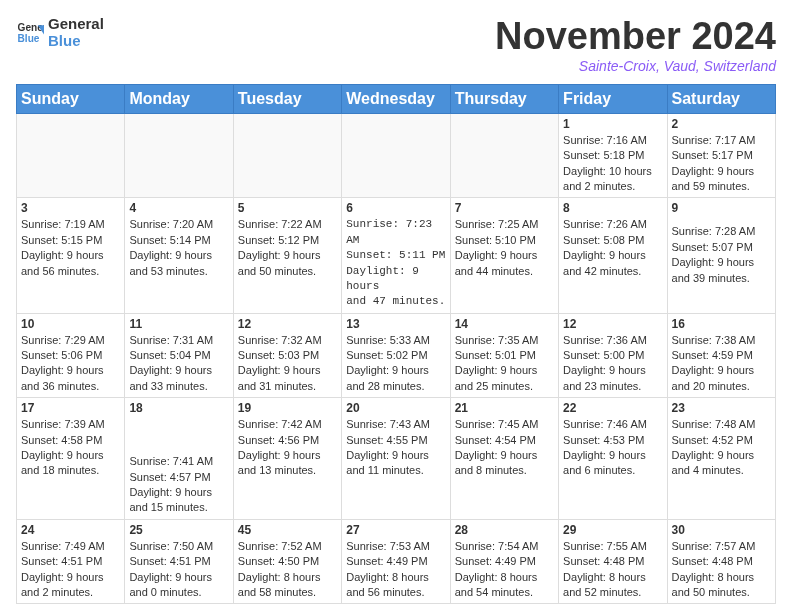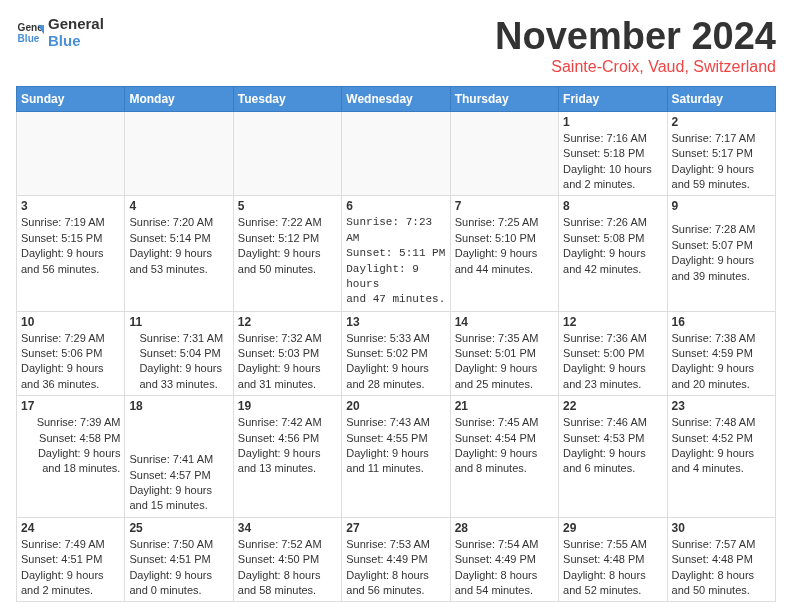--- a/index.html
+++ b/index.html
@@ -33,32 +33,33 @@
     .title-block {
       text-align: right;
     }
     .month-title {
       font-size: 38px;
       font-weight: bold;
       color: #333;
       line-height: 1.1;
     }
     .subtitle {
-      font-size: 16px;
-      color: #ef4444;
+      font-size: 14px;
+      color: #8b5cf6;
+      font-style: italic;
     }
     .calendar {
       width: 100%;
       border-collapse: collapse;
       table-layout: fixed;
     }
     .calendar th {
       background: #4a90d9;
       color: #fff;
-      font-size: 12px;
+      font-size: 16px;
       font-weight: bold;
       padding: 5px 4px;
       text-align: left;
       border: 1px solid #3a7cc4;
     }
     .calendar td {
       vertical-align: top;
       border: 1px solid #ddd;
       padding: 3px 4px;
       font-size: 9.5px;
@@ -191,21 +192,21 @@
         <tr>
           <td>
             <span class="day-number">10</span>
             <div class="day-info" style="white-space: pre-line;">Sunrise: 7:29 AM
 Sunset: 5:06 PM
 Daylight: 9 hours
 and 36 minutes.</div>
           </td>
           <td>
             <span class="day-number">11</span>
-            <div class="day-info" style="white-space: pre-line; margin-left: 10px;">Sunrise: 7:31 AM
+            <div class="day-info" style="white-space: pre-line;">Sunrise: 7:31 AM
 Sunset: 5:04 PM
 Daylight: 9 hours
 and 33 minutes.</div>
           </td>
           <td>
             <span class="day-number">12</span>
             <div class="day-info" style="white-space: pre-line;">Sunrise: 7:32 AM
 Sunset: 5:03 PM
 Daylight: 9 hours
 and 31 minutes.</div>
@@ -235,21 +236,21 @@
             <span class="day-number">16</span>
             <div class="day-info" style="white-space: pre-line;">Sunrise: 7:38 AM
 Sunset: 4:59 PM
 Daylight: 9 hours
 and 20 minutes.</div>
           </td>
         </tr>
         <tr>
           <td>
             <span class="day-number">17</span>
-            <div class="day-info" style="white-space: pre-line; text-align: right;">Sunrise: 7:39 AM
+            <div class="day-info" style="white-space: pre-line;">Sunrise: 7:39 AM
 Sunset: 4:58 PM
 Daylight: 9 hours
 and 18 minutes.</div>
           </td>
           <td>
             <span class="day-number">18</span>
             <div class="day-info" style="white-space: pre-line; margin-top: 39px;">Sunrise: 7:41 AM
 Sunset: 4:57 PM
 Daylight: 9 hours
 and 15 minutes.</div>
@@ -299,21 +300,21 @@
 and 2 minutes.</div>
           </td>
           <td>
             <span class="day-number">25</span>
             <div class="day-info" style="white-space: pre-line;">Sunrise: 7:50 AM
 Sunset: 4:51 PM
 Daylight: 9 hours
 and 0 minutes.</div>
           </td>
           <td>
-            <span class="day-number">34</span>
+            <span class="day-number">45</span>
             <div class="day-info" style="white-space: pre-line;">Sunrise: 7:52 AM
 Sunset: 4:50 PM
 Daylight: 8 hours
 and 58 minutes.</div>
           </td>
           <td>
             <span class="day-number">27</span>
             <div class="day-info" style="white-space: pre-line;">Sunrise: 7:53 AM
 Sunset: 4:49 PM
 Daylight: 8 hours

